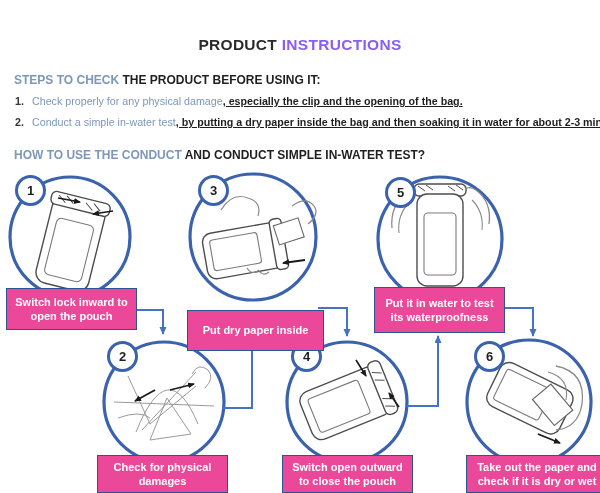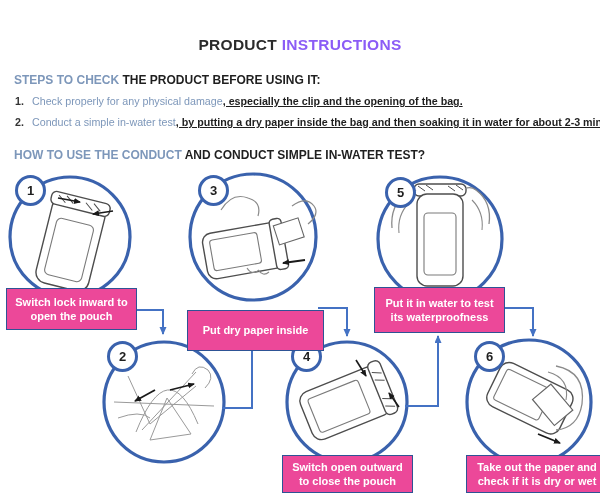--- a/index.html
+++ b/index.html
@@ -173,18 +173,19 @@
   </svg>
 
   <div class="badge badge-1">1</div>
   <div class="badge badge-2">2</div>
   <div class="badge badge-3">3</div>
   <div class="badge badge-4">4</div>
   <div class="badge badge-5">5</div>
   <div class="badge badge-6">6</div>
 
   <div class="flow-box box-1">Switch lock inward to open the pouch</div>
+  <div class="flow-box box-2">Check for physical damages</div>
   <div class="flow-box box-3">Put dry paper inside</div>
   <div class="flow-box box-4">Switch open outward to close the pouch</div>
   <div class="flow-box box-5">Put it in water to test its waterproofness</div>
   <div class="flow-box box-6">Take out the paper and check if it is dry or wet</div>
 
 </div>
 
 </body></html>

